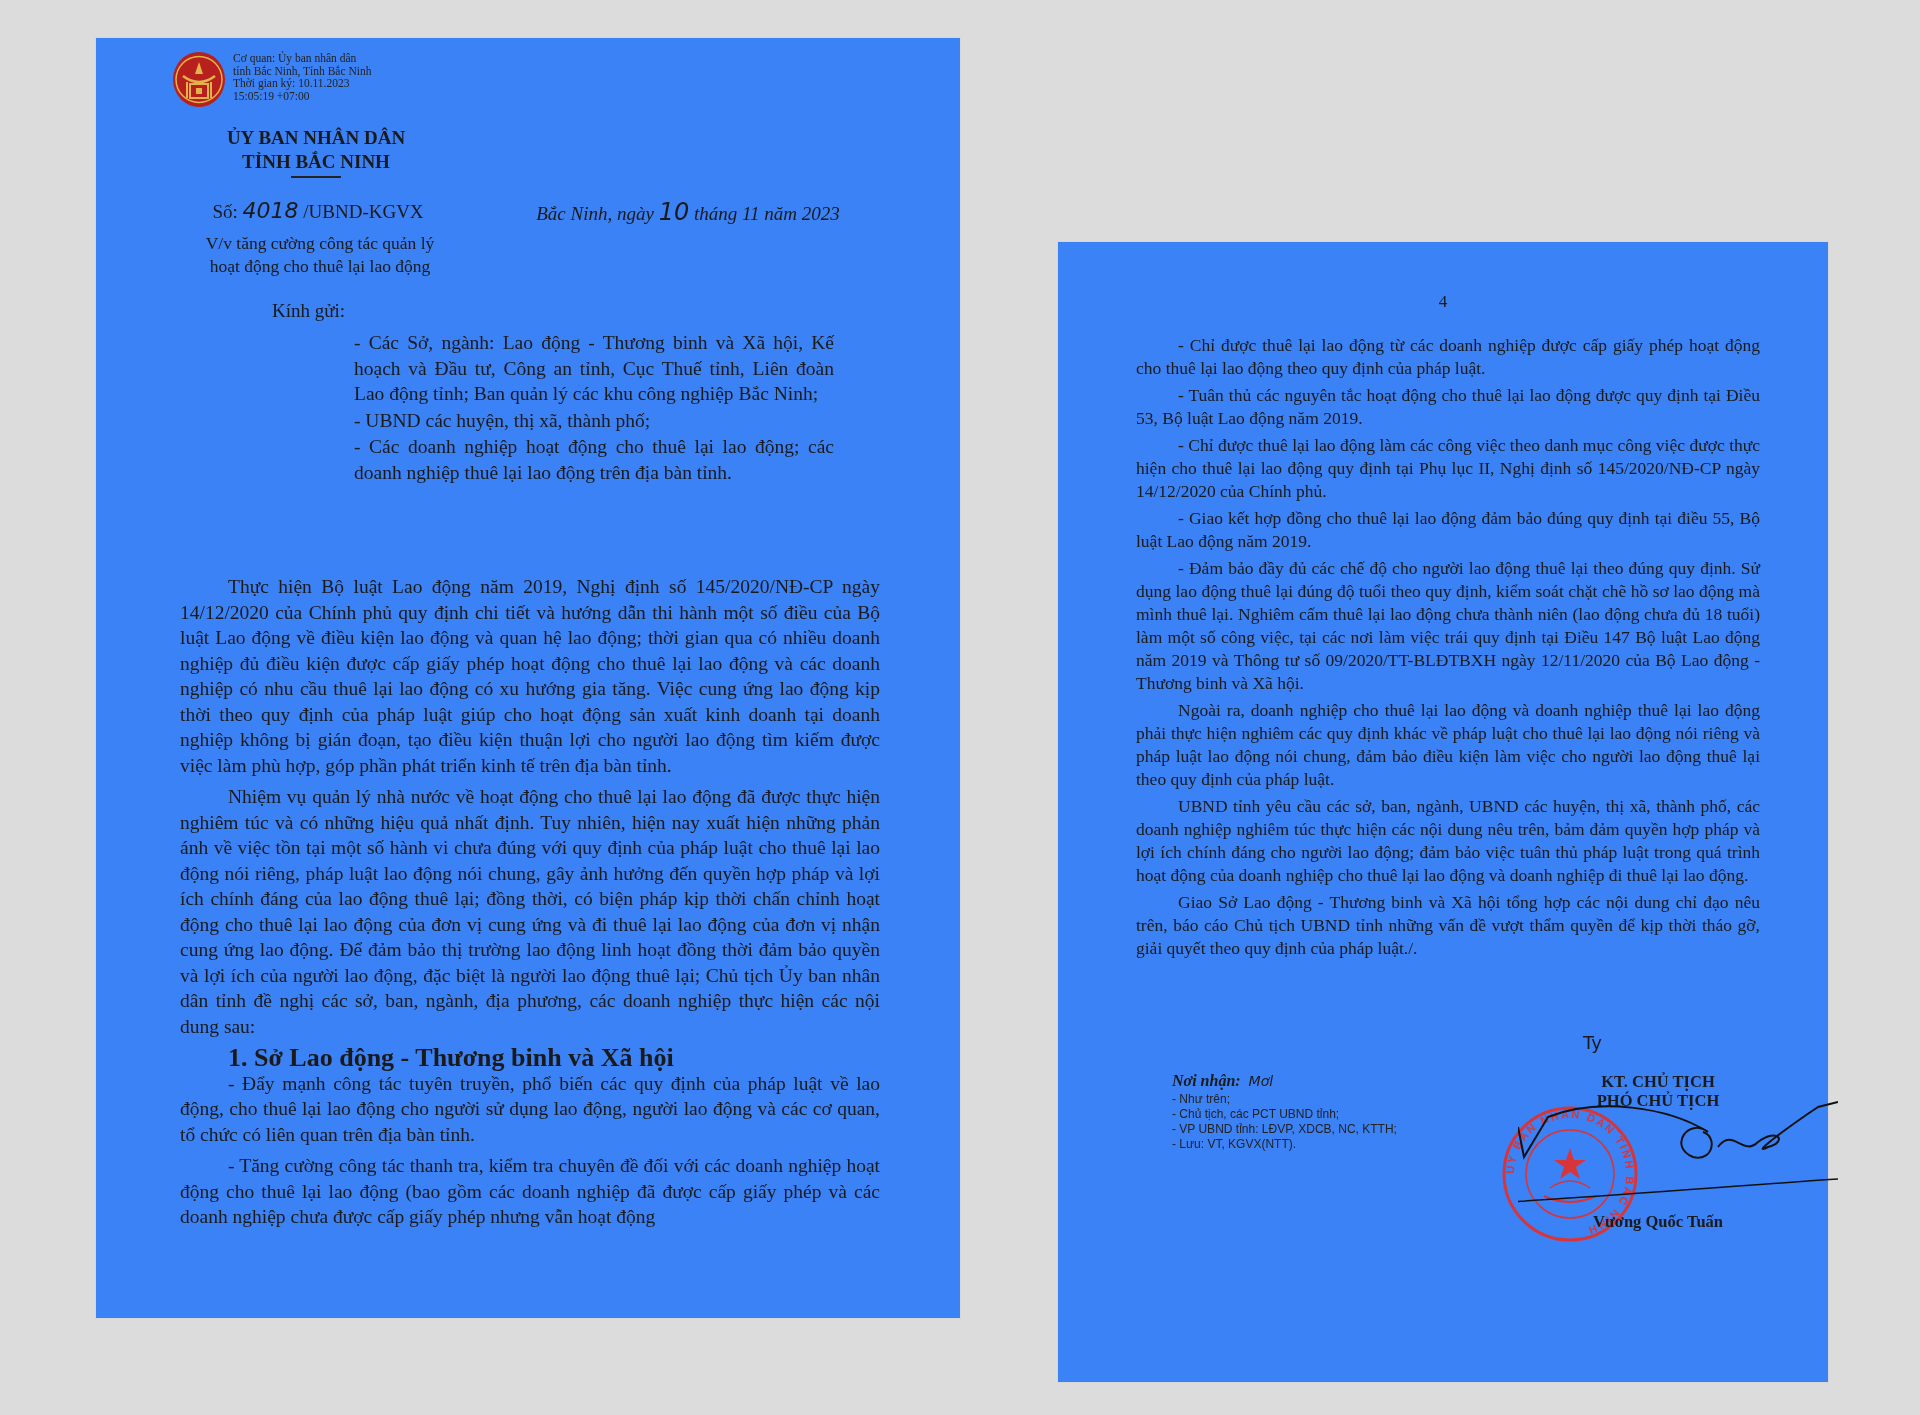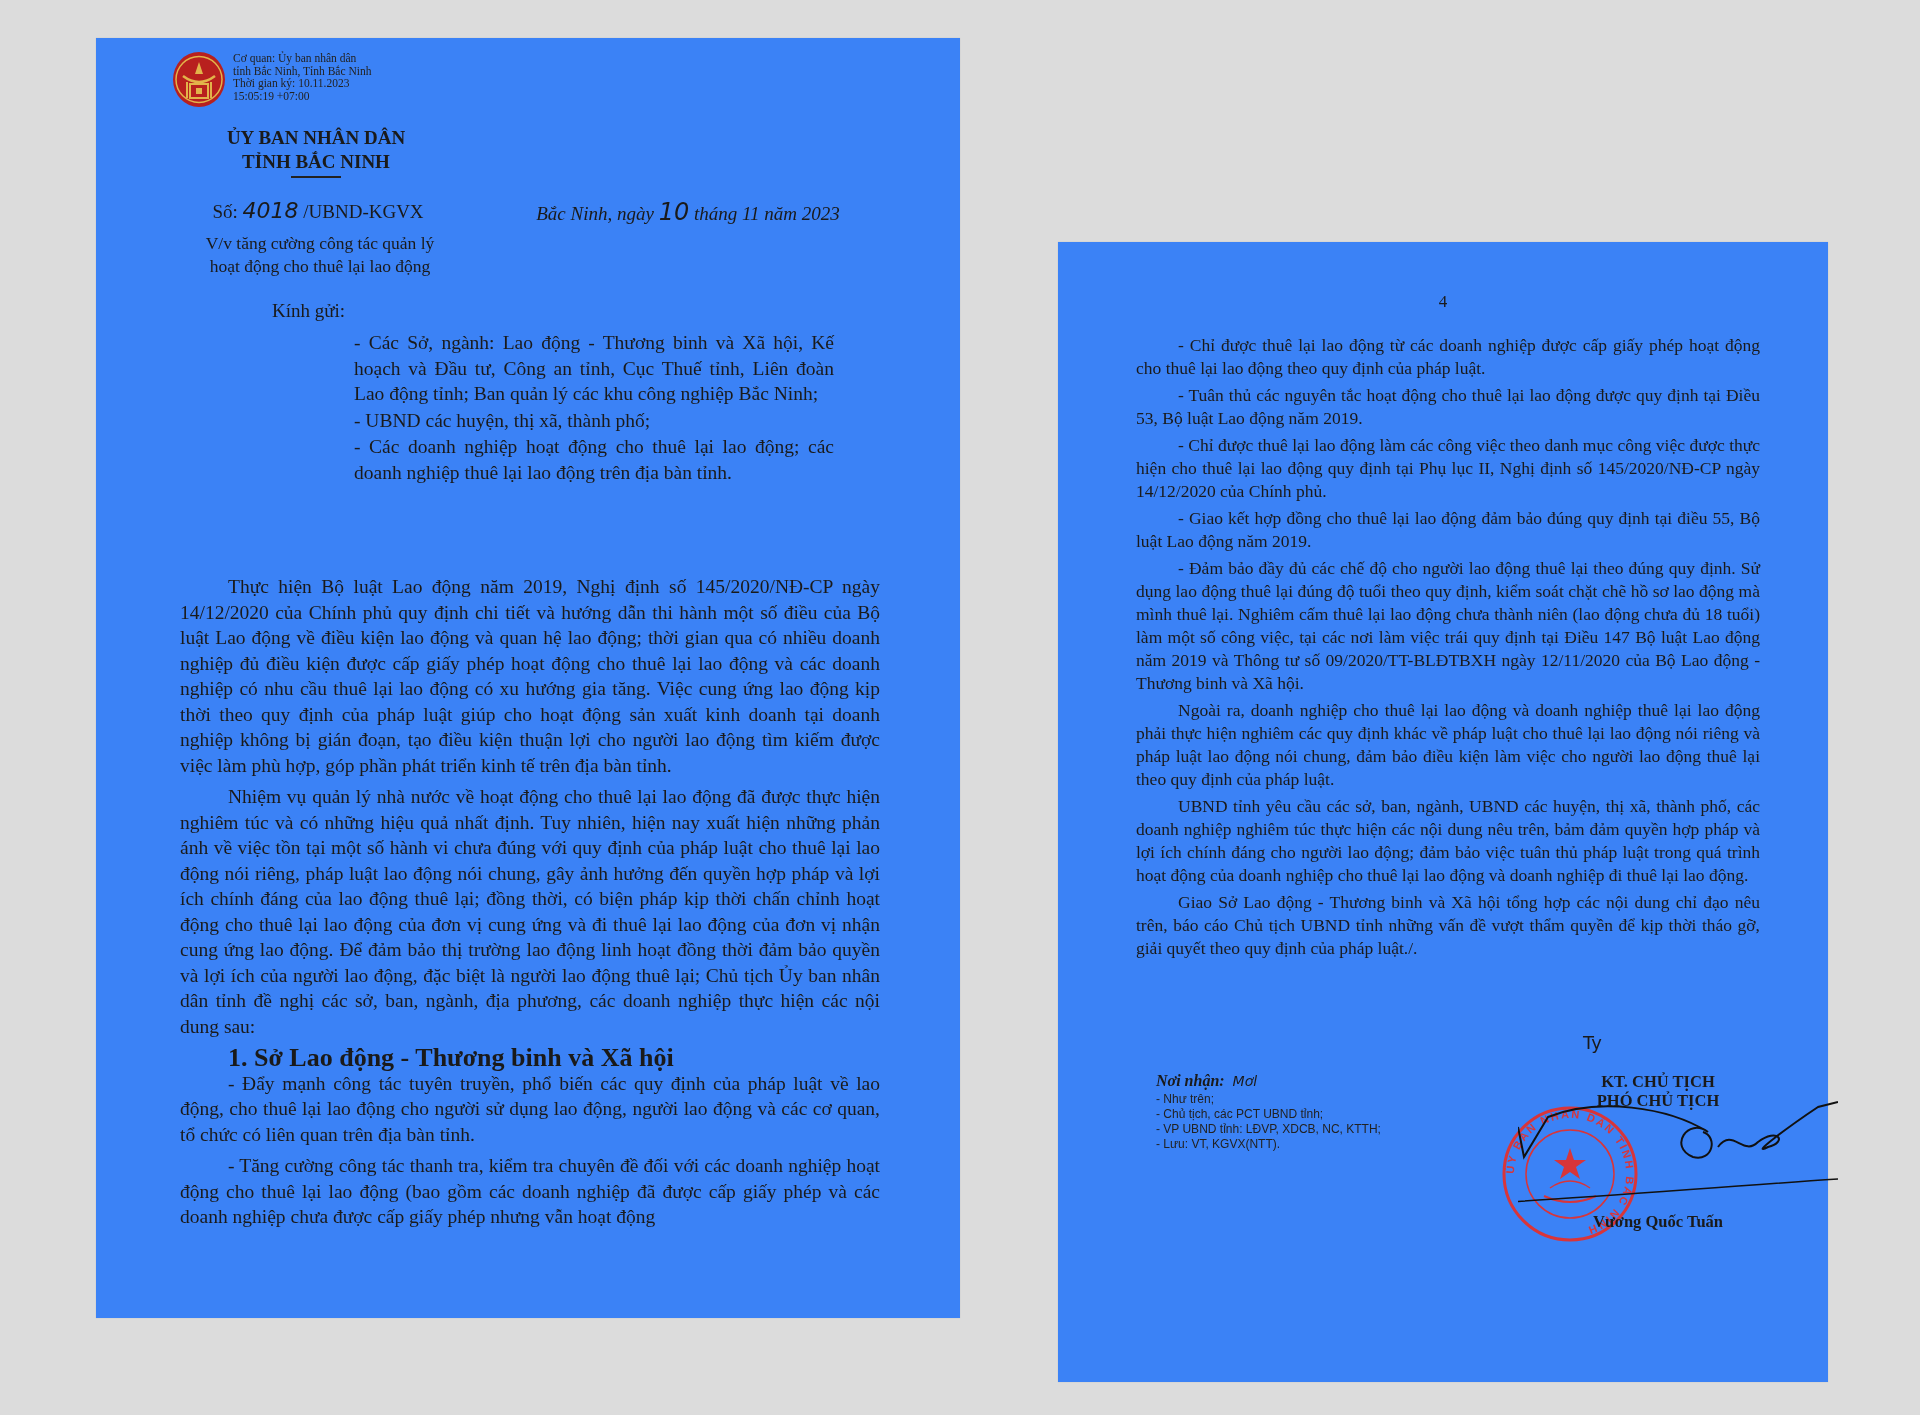--- a/index.html
+++ b/index.html
@@ -44,21 +44,21 @@
   .body-left { position:absolute; left:84px; top:496px; width:700px; font-size:19.5px; line-height:25.5px; text-align:justify;margin-top:40px; }
   .body-left p { margin:0 0 6px 0; text-indent:48px; }
   .body-left h3 { margin:0; font-size:26px; font-weight:bold; text-indent:48px; line-height:25.5px; }
 
   
   .pnum { position:absolute; left:0; width:100%; top:50px; text-align:center; font-size:17px; }
   .body-right { position:absolute; left:78px; top:92px; width:640px; font-size:17.5px; line-height:23px; text-align:justify; }
   .body-right h3 { margin:0; font-size:17.5px; font-weight:bold; font-style:italic; text-indent:42px; line-height:23px; }
   .body-right p { margin:0 16px 4px 0; text-indent:42px; }
 
-  .noinhan { position:absolute; left:98px; top:830px; width:300px; }
+  .noinhan { position:absolute; left:114px; top:830px; width:300px; }
   .noinhan .title { font-weight:bold; font-style:italic; font-size:16px; }
   .noinhan .title .initial { font-family:"DejaVu Sans",sans-serif; font-style:italic; font-weight:200; font-size:14px; margin-left:4px; }
   .noinhan ul { list-style:none; margin:2px 0 0; padding:0; font-size:12px; line-height:15px; font-family:"Liberation Sans",sans-serif; color:#222; }
 
   .signer { position:absolute; left:470px; top:830px; width:260px; text-align:center; }
   .signer .r1, .signer .r2 { font-weight:bold; font-size:16.5px; line-height:19px; }
   .signer .name { position:absolute; left:0; width:100%; top:140px; font-weight:bold; font-size:16.5px; }
   .seal { position:absolute; left:442px; top:862px; width:140px; height:140px; }
   .signature { position:absolute; left:460px; top:845px; width:320px; height:140px; }
   .tickmark { position:absolute; left:525px; top:790px; font-size:18px; font-family:"DejaVu Sans",sans-serif; }

